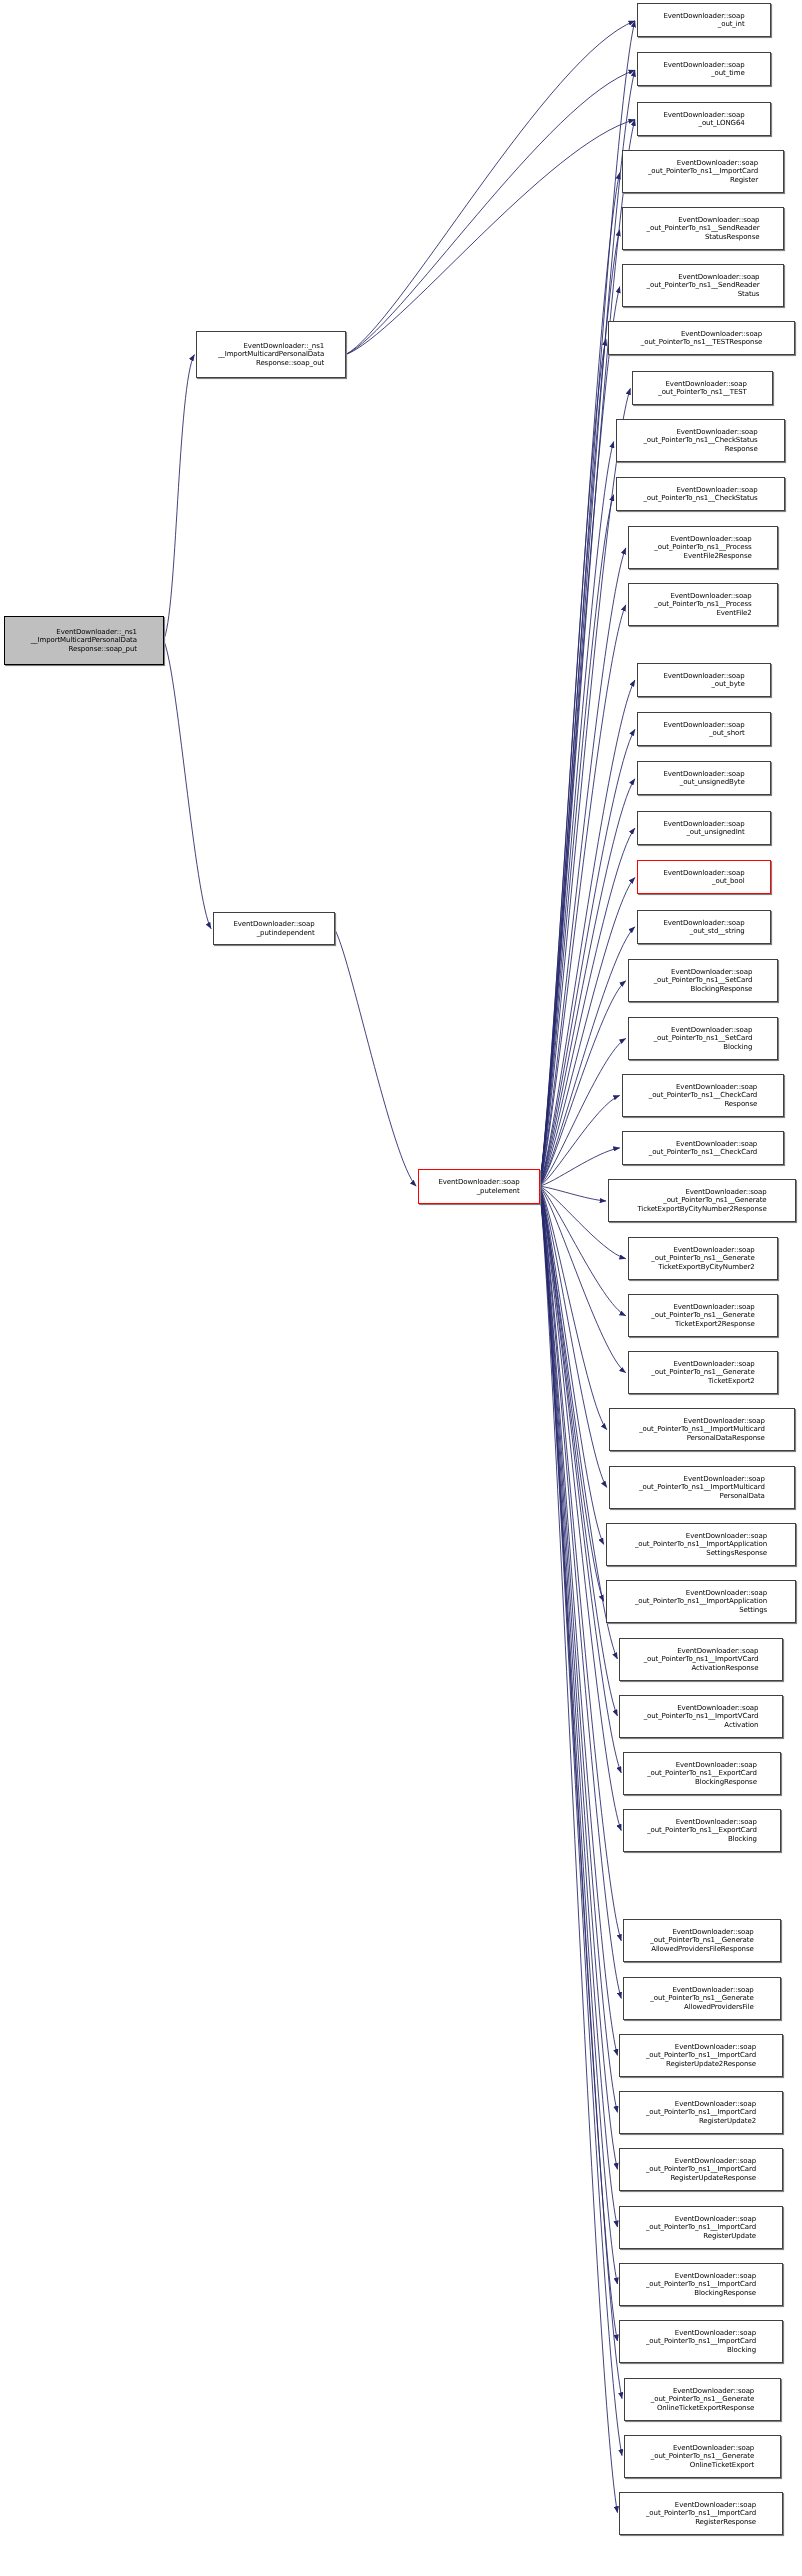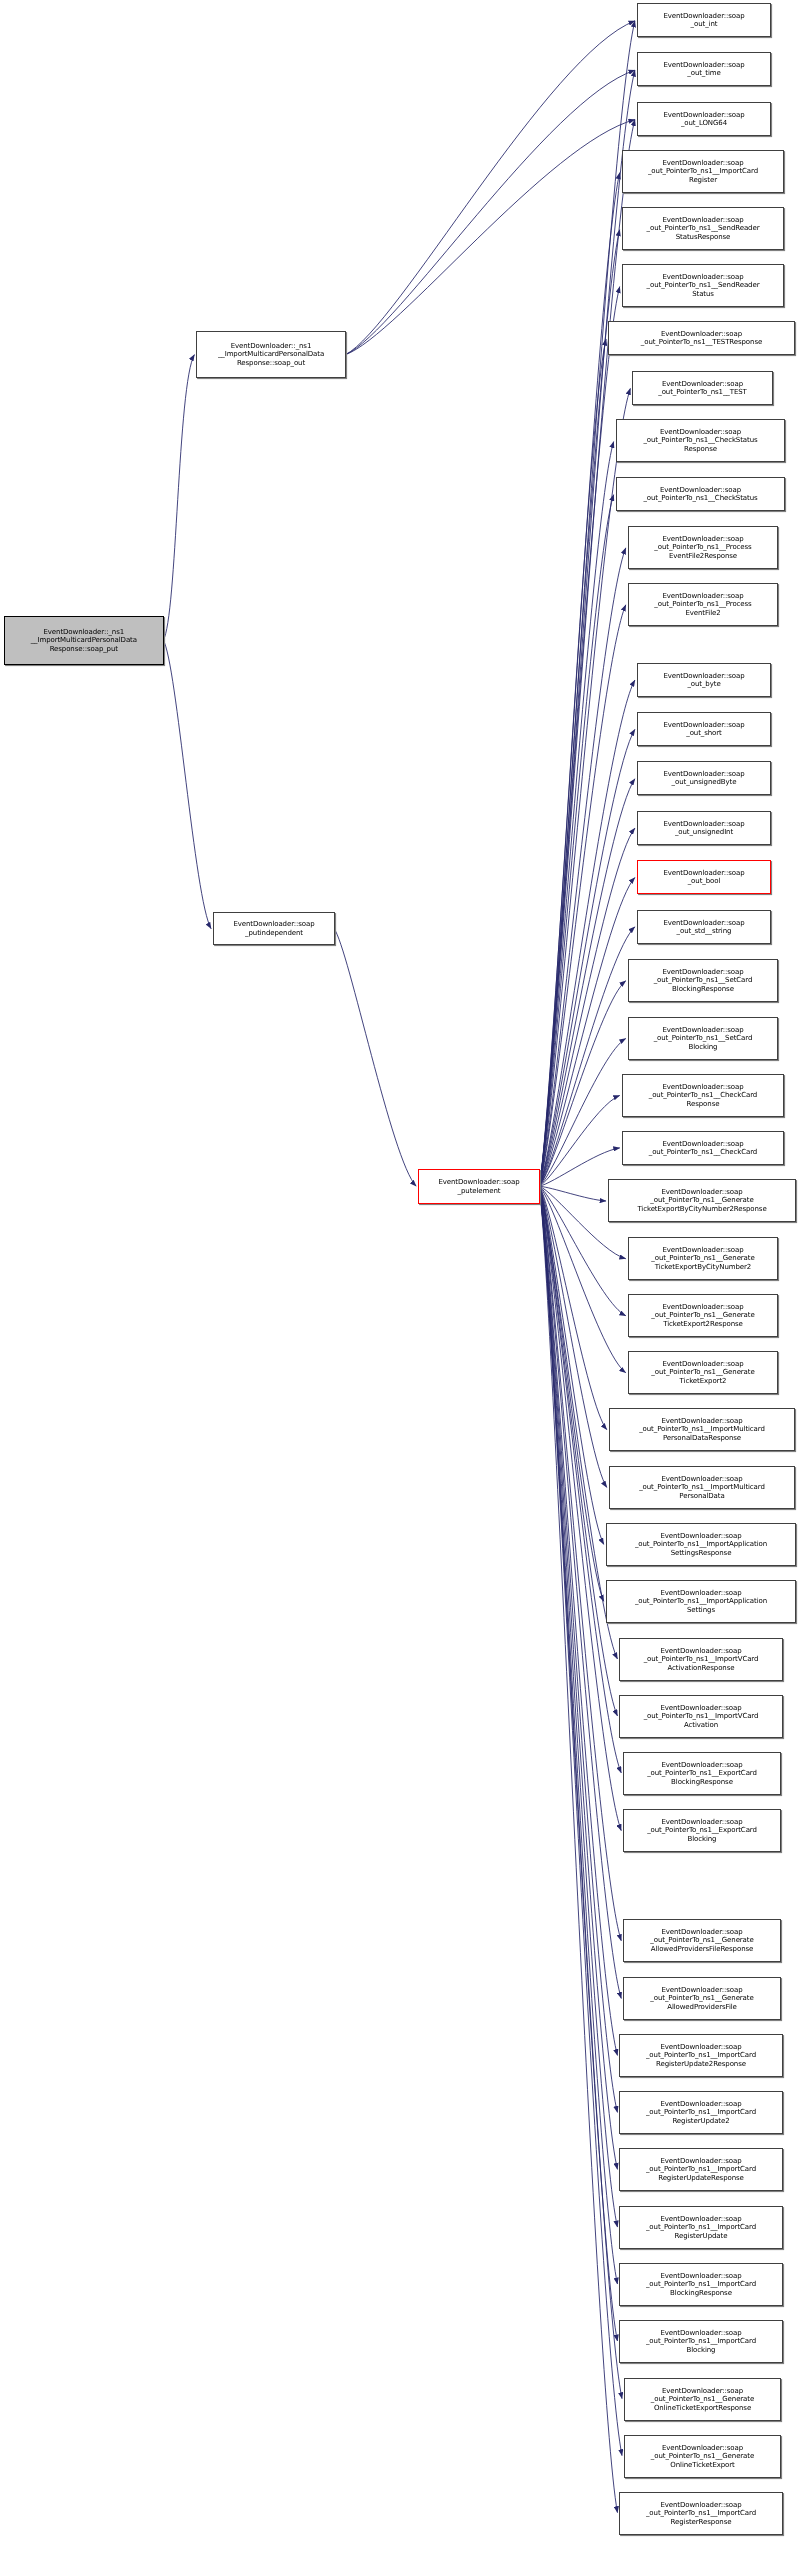--- a/index.html
+++ b/index.html
@@ -18,21 +18,21 @@
     font-size:7px;
     line-height:8.5px;
     color:#000000;
     letter-spacing:-0.1px;
     white-space:pre-line;
     box-shadow:1.1px 1.1px 0 0 #808080;
   }
   .node.root{background:#bfbfbf;border:0.8px solid #000000;}
   .node.hub{border:0.8px solid #ff0000;}
   .node.hot{border:0.8px solid #ff0000;}
-  .node span{display:block;padding:0 1.5px;}
+  .node span{display:block;padding:0 1.5px;text-align:right;}
 </style>
 </head>
 <body>
 
 <div id="canvas">
   <svg id="edges" viewBox="0 0 1056 3390">
     <defs>
       <marker id="ah" markerWidth="9" markerHeight="7" refX="8.5" refY="3.5" orient="auto" markerUnits="userSpaceOnUse">
         <path d="M0,0 L9,3.5 L0,7 z" fill="#27286b"></path>
       </marker>

